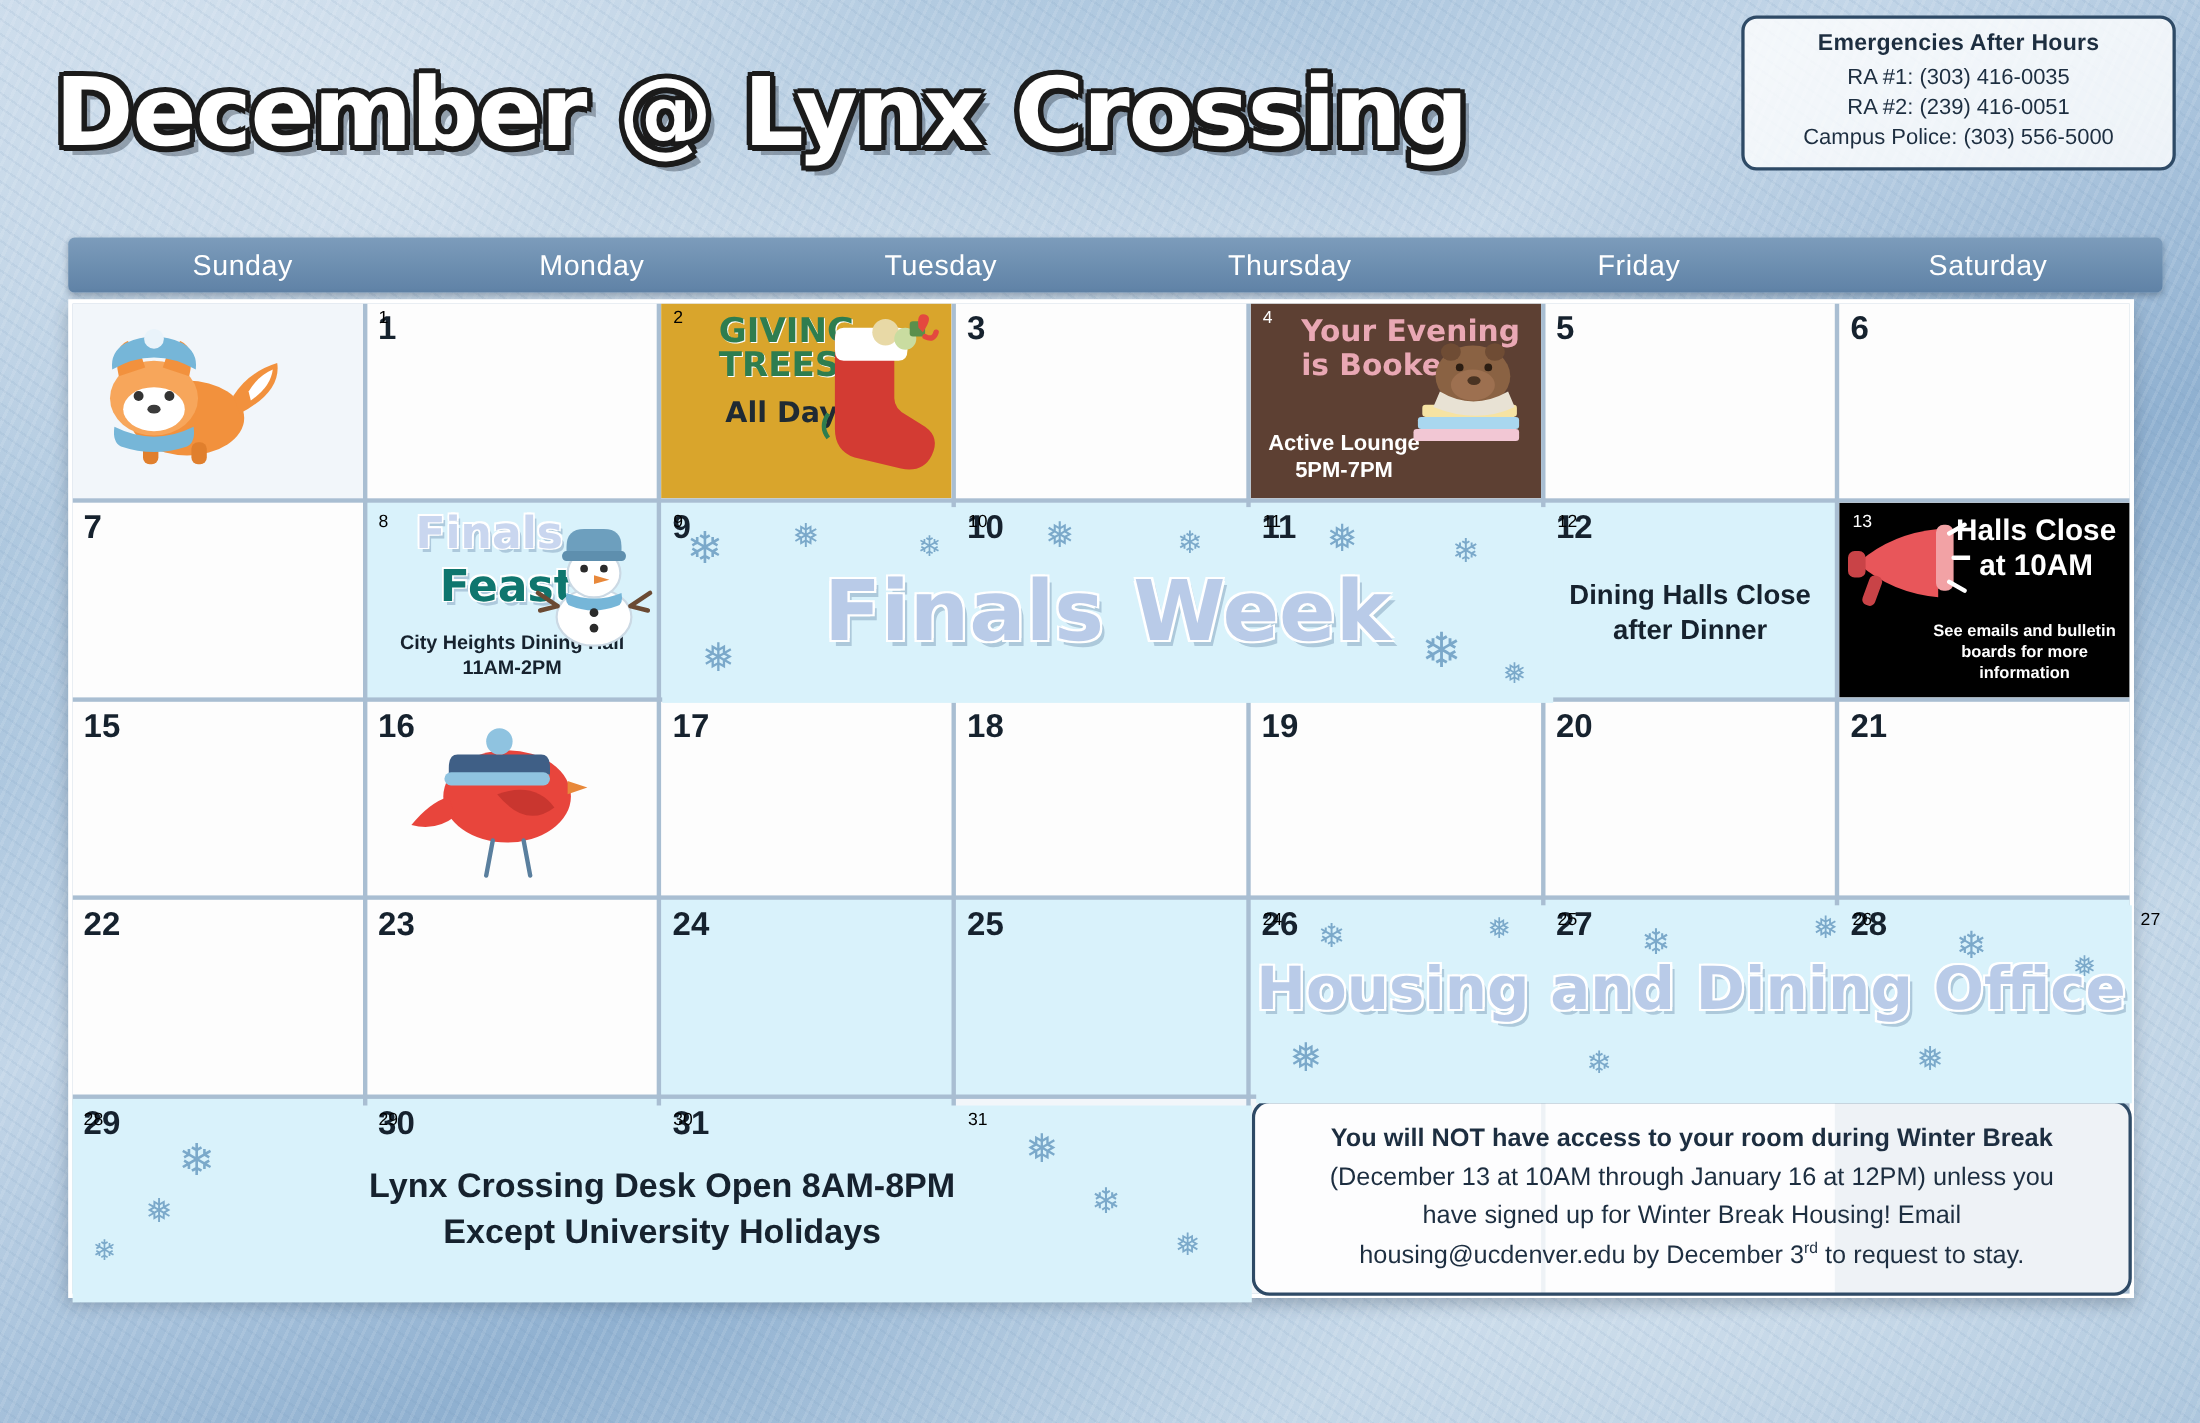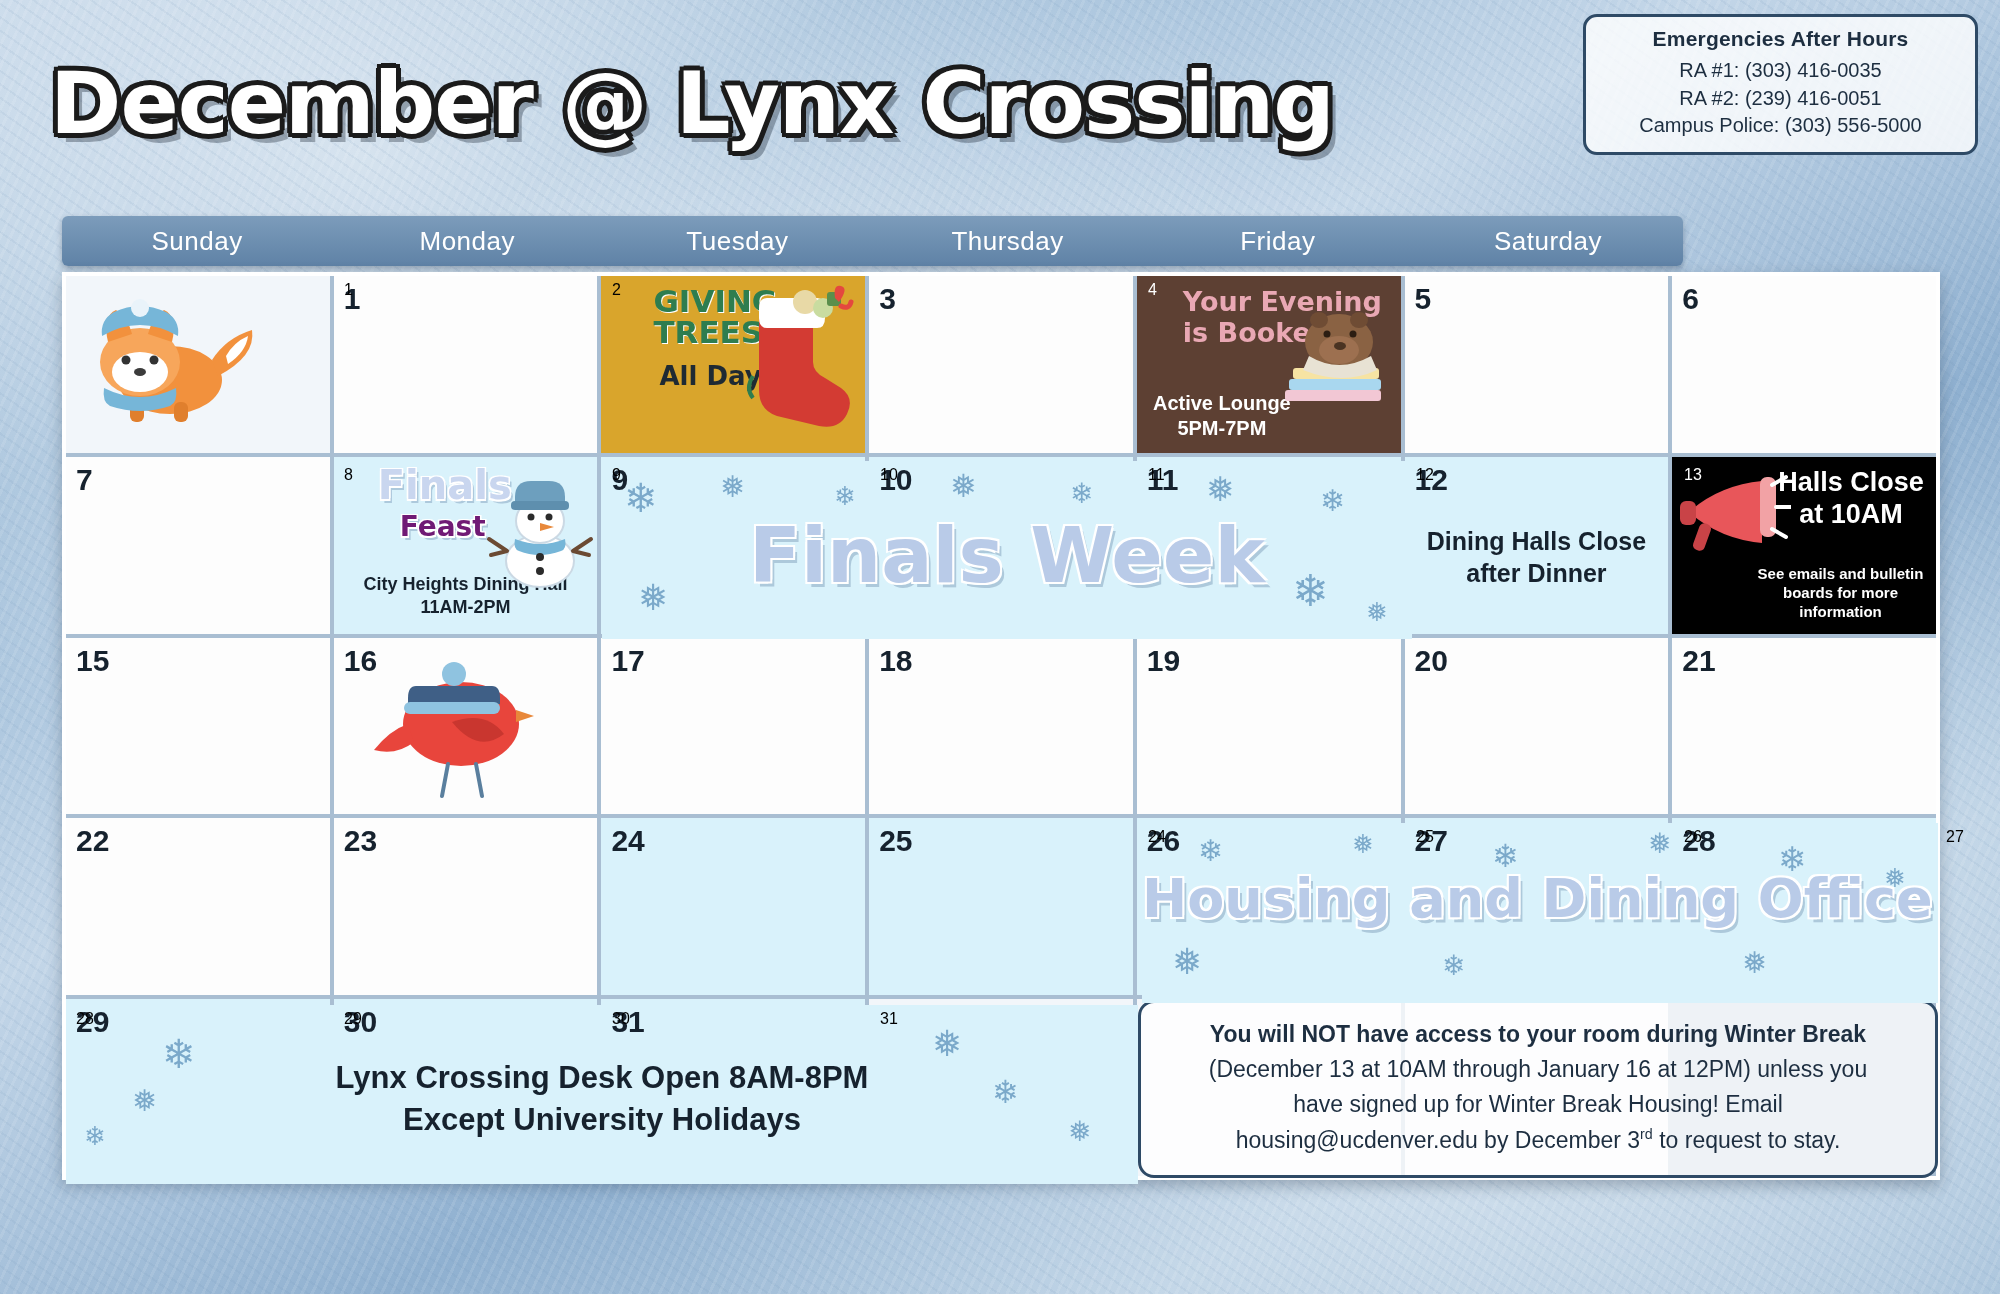--- a/index.html
+++ b/index.html
@@ -49,21 +49,21 @@
     border-radius:14px;
     padding:10px 8px 12px 8px;
     text-align:center;
     color:#1d2e40;
   }
   .emergency .hdr { font-weight:bold; font-size:21px; margin-bottom:6px; letter-spacing:0.2px;}
   .emergency .ln { font-size:20px; line-height:1.38; }
 
   
   .weekbar {
-    position:absolute; left:62px; top:216px; width:1621px; height:50px;
+    position:absolute; left:62px; top:216px; width:1904px; height:50px;
     display:flex;
     background:linear-gradient(180deg,#7c9cbb 0%, #5f82a6 100%);
     border-radius:6px;
     box-shadow:0 3px 6px rgba(20,35,55,0.30);
     overflow:hidden;
   }
   .weekbar div {
     flex:1 1 0; color:#ffffff; font-size:26px; text-align:center;
     line-height:50px; letter-spacing:0.5px;
   }
@@ -147,21 +147,21 @@
 
   .finals-feast .ff1 {
     position:absolute; left:44px; top:8px;
     font-family:"DejaVu Sans", sans-serif; font-weight:bold;
     font-size:40px; color:#c9d6ef; line-height:1.0;
     text-shadow:-1.5px -1.5px 0 #fff,1.5px -1.5px 0 #fff,-1.5px 1.5px 0 #fff,1.5px 1.5px 0 #fff, 3px 4px 0 rgba(130,160,190,0.5);
   }
   .finals-feast .ff2 {
     position:absolute; left:66px; top:56px;
     font-family:"DejaVu Sans", sans-serif; font-weight:bold;
-    font-size:28px; color:#701a75; line-height:1.0;
+    font-size:40px; color:#0f766e; line-height:1.0;
     text-shadow:-1.5px -1.5px 0 #fff,1.5px -1.5px 0 #fff,-1.5px 1.5px 0 #fff,1.5px 1.5px 0 #fff, 3px 4px 0 rgba(130,160,190,0.5);
   }
   .finals-feast .ff3 {
     position:absolute; left:0; bottom:14px; width:100%;
     text-align:center; font-size:18px; font-weight:bold; color:#16222e; line-height:1.3;
   }
 
   .dining-close {
     display:flex; align-items:center; justify-content:center;
     text-align:center; font-size:25px; font-weight:bold; color:#16222e; line-height:1.3;

